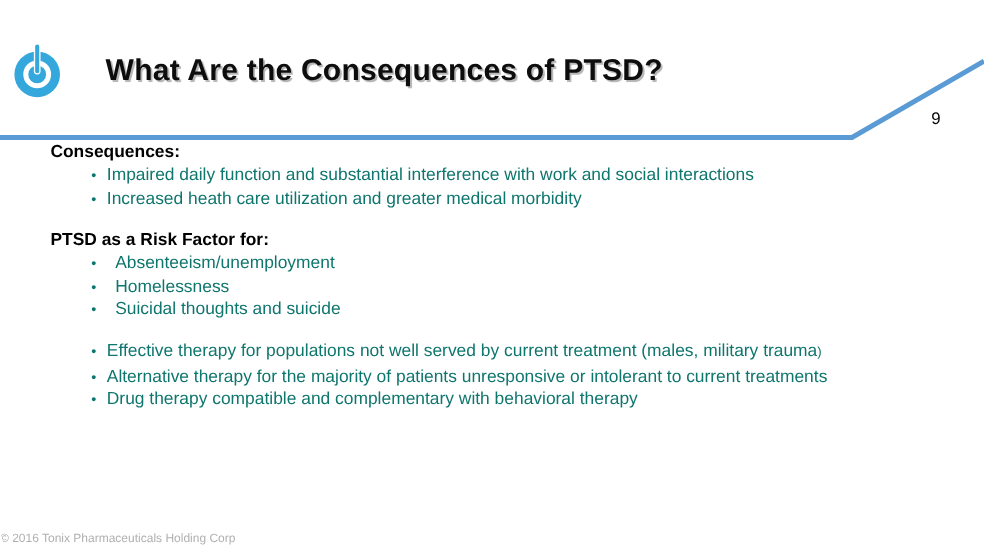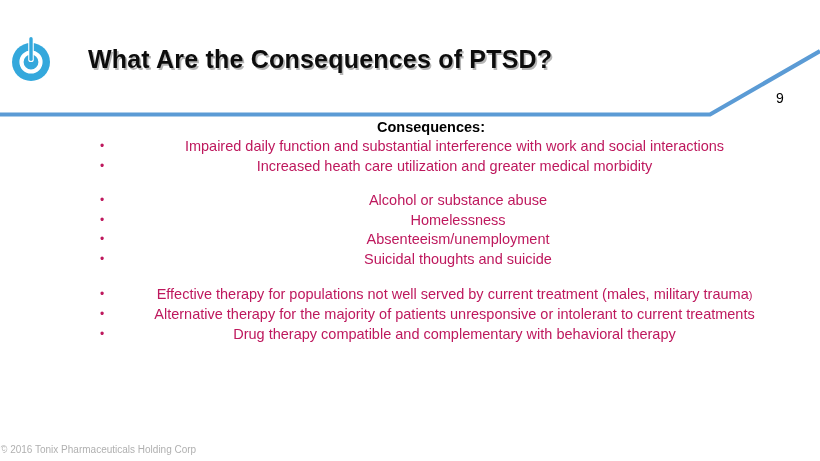--- a/index.html
+++ b/index.html
@@ -57,44 +57,43 @@
     position: absolute;
     left: 776px;
     top: 90px;
     font-size: 14px;
     color: #000000;
   }
 
   
   #content {
     position: absolute;
-    left: 66px;
+    left: 42px;
     top: 118px;
     width: 730px;
-    text-align: center;
   }
   .section { margin: 0 0 0 0; }
   .section-heading {
     font-size: 14.5px;
     font-weight: bold;
     color: #000000;
     line-height: 19px;
     margin: 0;
     white-space: nowrap;
   }
   ul.bullets {
     list-style: none;
     margin: 0;
     padding: 0;
   }
   ul.bullets li {
     position: relative;
     font-size: 14.5px;
     line-height: 19.6px;
-    color: #be185d;
+    color: #0f766e;
     white-space: nowrap;
   }
   
   .indent-a li { padding-left: 47px; }
   .indent-a li::before {
     content: "\2022";
     position: absolute;
     left: 34px;
     top: 0;
     font-size: 12px;
@@ -154,24 +153,24 @@
       <div class="section-heading">Consequences:</div>
       <ul class="bullets indent-a">
         <li>Impaired daily function and substantial interference with work and social interactions</li>
         <li>Increased heath care utilization and greater medical morbidity</li>
       </ul>
     </div>
 
     <div class="gap"></div>
 
     <div class="section">
+      <div class="section-heading">PTSD as a Risk Factor for:</div>
       <ul class="bullets indent-b">
-        <li>Alcohol or substance abuse</li>
+        <li>Absenteeism/unemployment</li>
         <li>Homelessness</li>
-        <li>Absenteeism/unemployment</li>
         <li>Suicidal thoughts and suicide</li>
       </ul>
     </div>
 
     <div class="gap"></div>
 
     <div class="section">
       <ul class="bullets indent-a">
         <li><span>Effective therapy for populations not well served by current treatment (males, military trauma</span><span class="small-paren">)</span></li>
         <li>Alternative therapy for the majority of patients unresponsive or intolerant to current treatments</li>

